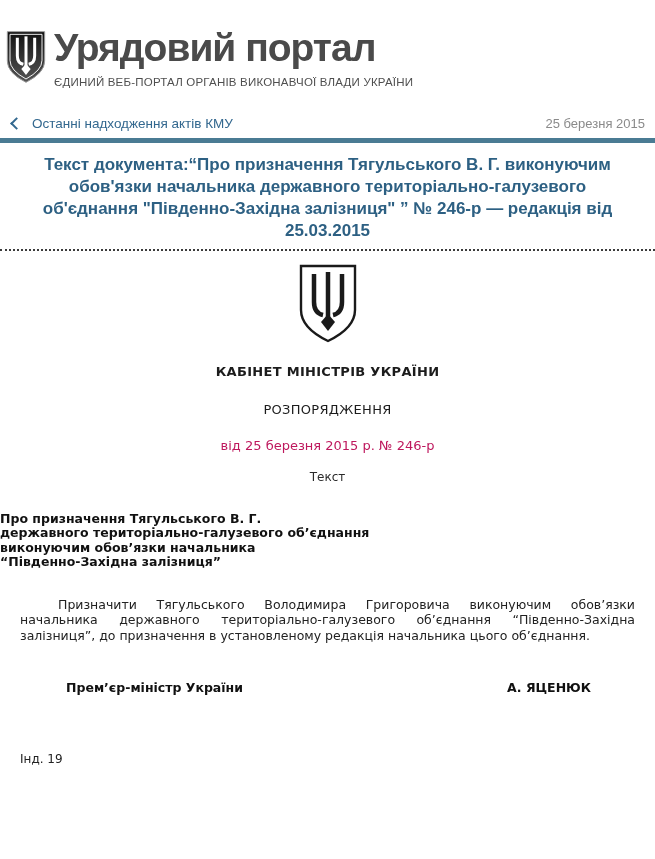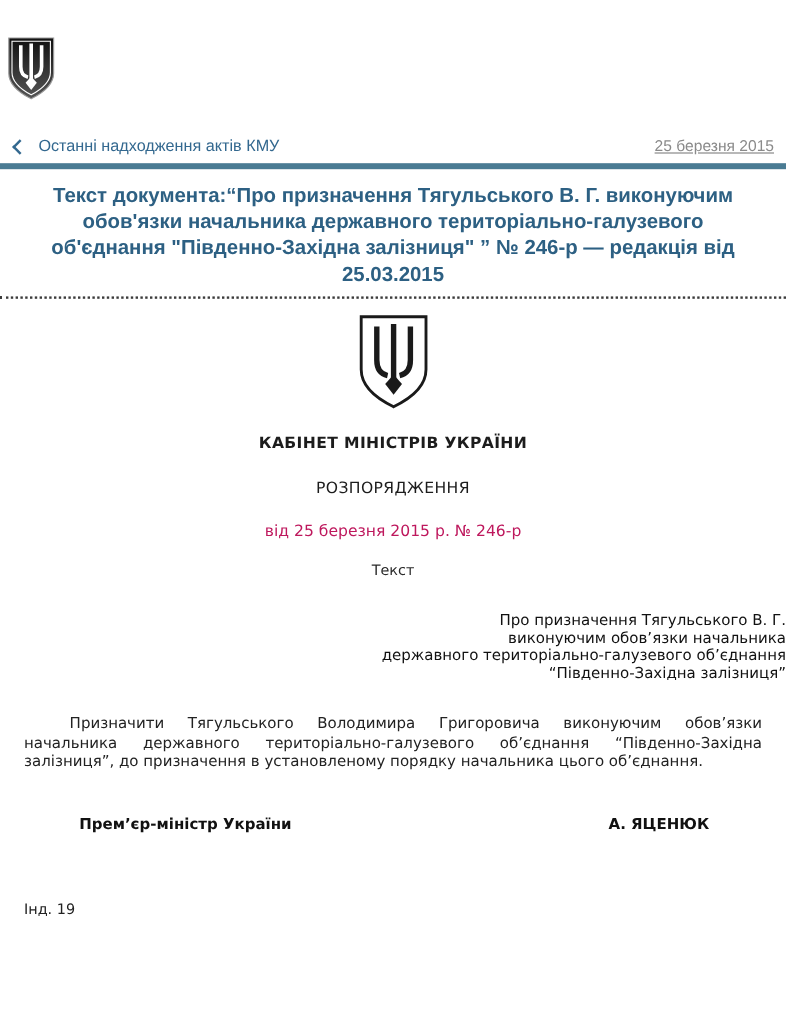--- a/index.html
+++ b/index.html
@@ -31,41 +31,41 @@
   }
   .back-link {
     display: flex; align-items: center; gap: 11px;
     color: #33688f; font-size: 13.5px; text-decoration: none; cursor: pointer;
   }
   .chevron-left {
     width: 7px; height: 7px; margin-top: 1px;
     border-left: 2.5px solid #33688f; border-bottom: 2.5px solid #33688f;
     transform: rotate(45deg);
   }
-  .nav-date { margin-left: auto; color: #8a8a8a; font-size: 13px; text-decoration: underline; }
+  .nav-date { margin-left: auto; color: #8a8a8a; font-size: 13px; }
   .teal-bar { height: 5px; background: #4a7b93; margin-top: 7px; }
   
   .doc-title {
     margin: 11px 22px 0; text-align: center;
     font-family: "Liberation Sans", sans-serif;
     font-weight: bold; font-size: 17px; line-height: 22px;
     color: #2d6083;
   }
   .doc-title span { display: block; }
   .dotted-sep { border-bottom: 2px dotted #3c3c3c; margin-top: 7px; height: 0; }
   
   .emblem { display: block; margin: 13px auto 0; }
   .center-line { text-align: center; }
   .org   { font-weight: bold; font-size: 13px; margin-top: 20px; letter-spacing: 0.3px; }
   .dtype { font-weight: normal; font-size: 13px; margin-top: 23px; letter-spacing: 0.3px; }
   .dnum  { font-size: 13px; margin-top: 21px; color: #be185d; }
   .city  { font-size: 12px; margin-top: 17px; color: #2a2a2a; }
   .subject {
-    margin-top: 28px; text-align: right;
-    font-weight: normal; font-size: 12.5px; line-height: 14.5px; color: #111;
+    margin-top: 28px; text-align: left;
+    font-weight: bold; font-size: 12.5px; line-height: 14.5px; color: #111;
   }
   .subject span { display: block; }
   .body-par {
     margin: 27px 20px 0; text-align: justify;
     font-size: 12.5px; line-height: 15.5px; color: #222;
     text-indent: 38px;
   }
   .signature {
     display: flex; justify-content: space-between;
     margin: 37px 64px 0 66px;
@@ -88,20 +88,24 @@
       <path d="M2,2 H58 V46 Q58,64 30,78 Q2,64 2,46 Z" fill="url(#shgrad)" stroke="#9a9a9a" stroke-width="1.5"></path>
       <path d="M6,6 H54 V45 Q54,60 30,73 Q6,60 6,45 Z" fill="none" stroke="#ffffff" stroke-width="1.4"></path>
       <g fill="none" stroke="#ffffff" stroke-width="4.5">
         <path d="M17,11 V38 Q17,49 26,51"></path>
         <path d="M43,11 V38 Q43,49 34,51"></path>
         <path d="M30,9 V56"></path>
       </g>
       <path d="M30,50 L23,58 L30,67 L37,58 Z" fill="#ffffff"></path>
     </svg>
   </span>
+  <div class="header-text">
+    <div class="portal-title">Урядовий портал</div>
+    <div class="portal-subtitle">ЄДИНИЙ ВЕБ-ПОРТАЛ ОРГАНІВ ВИКОНАВЧОЇ ВЛАДИ УКРАЇНИ</div>
+  </div>
 </div>
 
 <div class="nav-row">
   <a class="back-link">
     <span class="chevron-left"></span>
     <span>Останні надходження актів КМУ</span>
   </a>
   <span class="nav-date">25 березня 2015</span>
 </div>
 <div class="teal-bar"></div>
@@ -127,26 +131,26 @@
     </svg>
   </span>
 
   <div class="center-line org">КАБІНЕТ МІНІСТРІВ УКРАЇНИ</div>
   <div class="center-line dtype">РОЗПОРЯДЖЕННЯ</div>
   <div class="center-line dnum">від 25 березня 2015 р. № 246-р</div>
   <div class="center-line city">Текст</div>
 
   <div class="subject">
     <span>Про призначення Тягульського В. Г.</span>
+    <span>державного територіально-галузевого об’єднання</span>
     <span>виконуючим обов’язки начальника</span>
-    <span>державного територіально-галузевого об’єднання</span>
     <span>“Південно-Західна залізниця”</span>
   </div>
 
-  <div class="body-par">Призначити Тягульського Володимира Григоровича виконуючим обов’язки начальника державного територіально-галузевого об’єднання “Південно-Західна залізниця”, до призначення в установленому порядку начальника цього об’єднання.</div>
+  <div class="body-par">Призначити Тягульського Володимира Григоровича виконуючим обов’язки начальника державного територіально-галузевого об’єднання “Південно-Західна залізниця”, до призначення в установленому редакція начальника цього об’єднання.</div>
 
   <div class="signature">
     <span>Прем’єр-міністр України</span>
     <span>А. ЯЦЕНЮК</span>
   </div>
 
   <div class="doc-index">Інд. 19</div>
 </div>
 
 </body></html>

